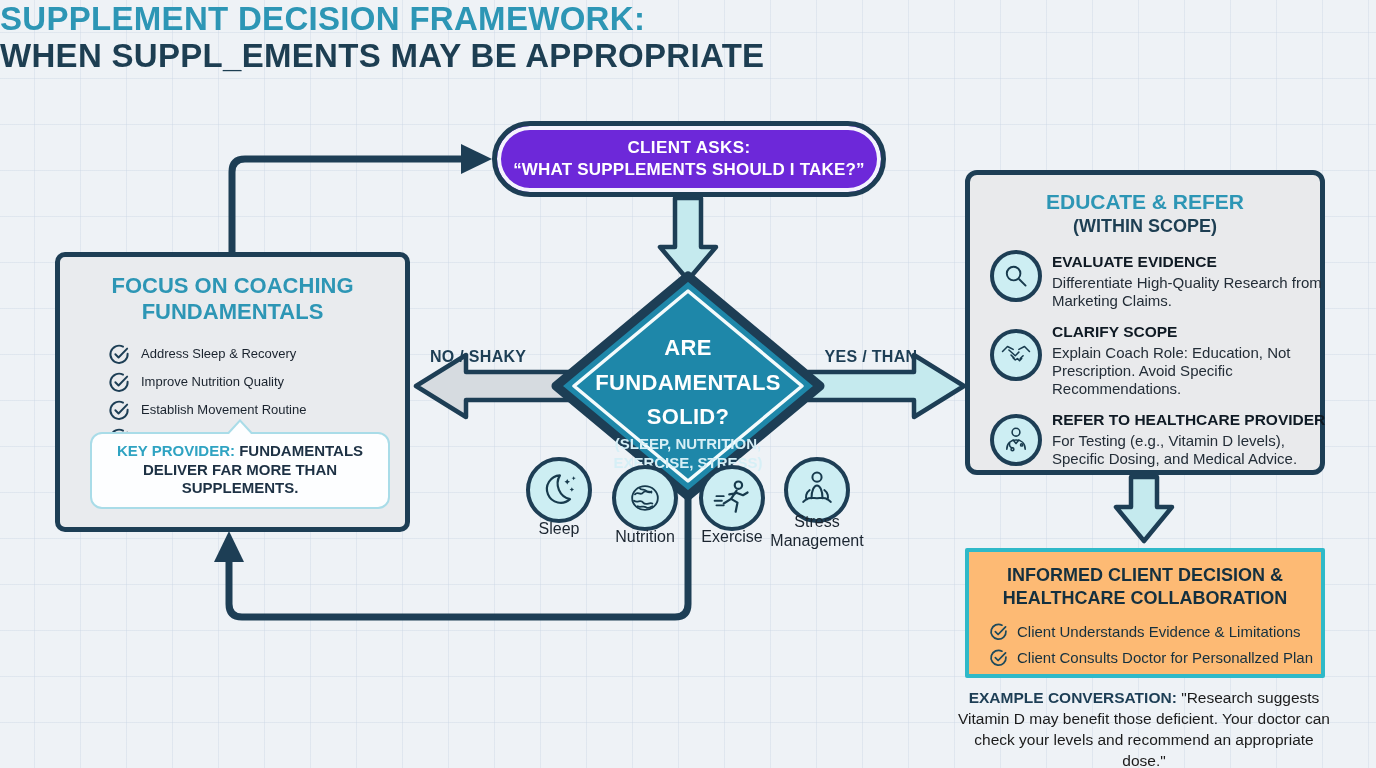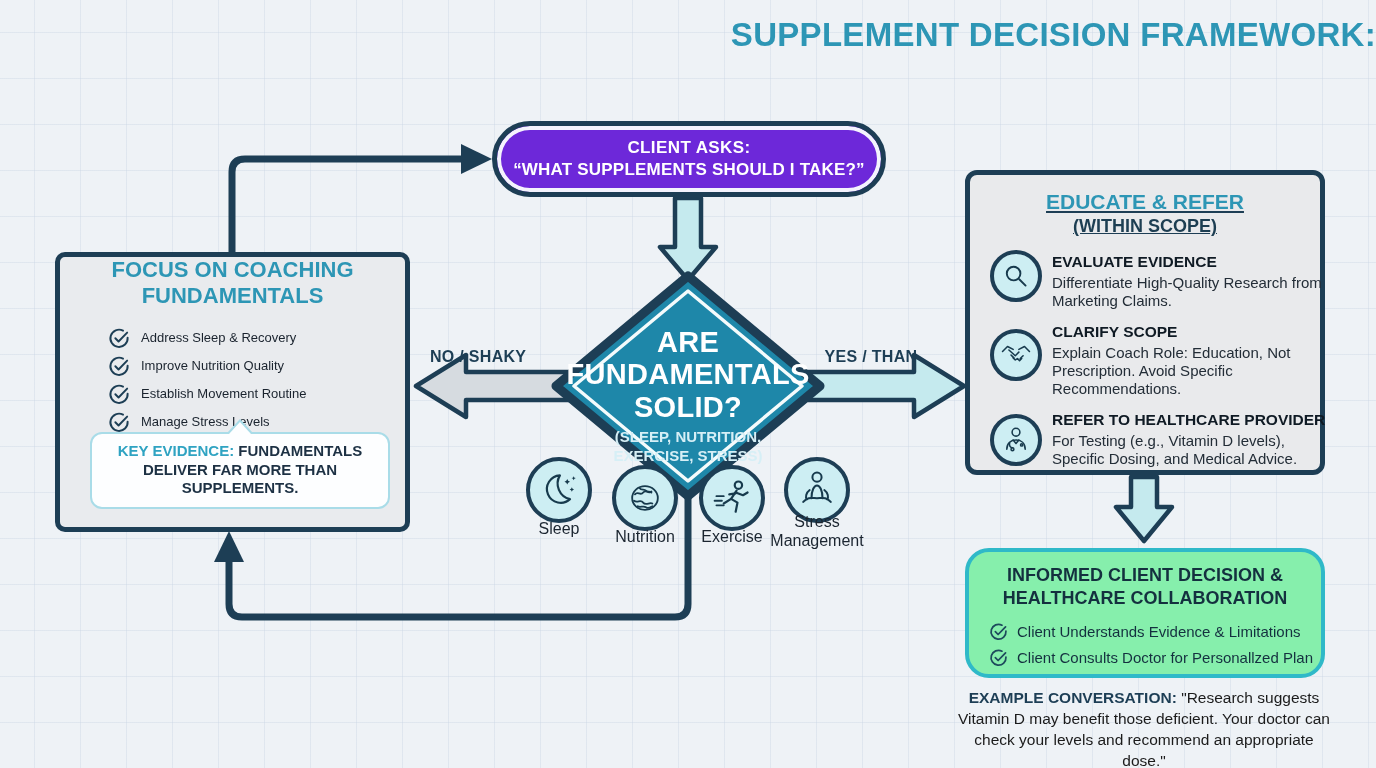--- a/index.html
+++ b/index.html
@@ -12,50 +12,50 @@
       linear-gradient(to bottom, rgba(205,216,230,0.45) 1px, transparent 1px);
     background-size:46px 46px;
     background-position:-12px -14px;
     position:relative;
     color:#1d3e55;
   }
   .abs{position:absolute;}
   .layer{position:absolute;left:0;top:0;width:1376px;height:768px;}
 
   
-  .title{left:0;top:16px;width:1376px;text-align:right;line-height:1.13;}
+  .title{left:0;top:0;width:1376px;text-align:left;line-height:1.13;}
   .title .t1{font-size:33px;font-weight:800;color:#2d96b5;letter-spacing:0.3px;}
   .title .t2{font-size:33px;font-weight:800;color:#1d3e52;letter-spacing:0.3px;}
 
   
   .pill{
     left:492px;top:121px;width:384px;height:66px;
     background:#6d28d9;border:5px solid #1d3e55;border-radius:40px;
     box-shadow:inset 0 0 0 4px rgba(252,254,255,0.95);
     display:flex;flex-direction:column;align-items:center;justify-content:center;
     color:#fff;text-align:center;line-height:1.3;
   }
   .pill .p1{font-size:17px;font-weight:800;letter-spacing:0.4px;}
   .pill .p2{font-size:17px;font-weight:800;letter-spacing:0.2px;}
 
   
   .diamond-text{left:558px;top:326px;width:260px;text-align:center;color:#fff;}
-  .diamond-text .q{font-size:29px;font-weight:800;line-height:1.12;letter-spacing:0.3px;}
+  .diamond-text .q{font-size:22px;font-weight:800;line-height:1.12;letter-spacing:0.3px;margin-top:10px;}
   .diamond-text .d{font-size:15px;font-weight:600;line-height:1.25;color:#d6eff6;margin-top:5px;}
 
   .branch-label{font-size:16px;font-weight:800;color:#1d3e55;letter-spacing:0.3px;}
   .no-label{left:430px;top:348px;width:150px;text-align:left;}
   .yes-label{left:796px;top:348px;width:150px;text-align:center;}
 
   
   .left-box{
     left:55px;top:252px;width:345px;height:270px;
     background:#e9ebee;border:5px solid #1d3e55;border-radius:10px;
   }
-  .left-box .lb-title{text-align:center;font-size:22px;font-weight:800;color:#2d96b5;line-height:1.2;}
+  .left-box .lb-title{margin-top:16px;text-align:center;font-size:22px;font-weight:800;color:#2d96b5;line-height:1.2;}
   .lb-items{margin:14px 0 0 48px;}
   .lb-item{display:flex;align-items:center;gap:11px;height:28px;font-size:13px;color:#1a232e;}
   .check-icon{flex:0 0 auto;width:22px;height:22px;}
   .key-callout{
     position:absolute;left:30px;bottom:18px;width:284px;
     background:#fdfeff;border:2px solid #a9dce8;border-radius:12px;
     padding:8px 6px 9px 6px;text-align:center;
     font-size:15px;font-weight:800;line-height:1.25;color:#1d3144;
   }
   .key-callout .tail{
@@ -76,38 +76,38 @@
     background:#cdeef3;border:4px solid #1d3e55;
     display:flex;align-items:center;justify-content:center;
   }
   .fi-label{text-align:center;font-size:16px;color:#1b2530;line-height:1.2;}
 
   
   .right-box{
     left:965px;top:170px;width:350px;height:295px;
     background:#e9eaec;border:5px solid #1d3e55;border-radius:12px;
   }
-  .right-box .rb-title{margin-top:14px;text-align:center;line-height:1.25;text-decoration:underline;}
+  .right-box .rb-title{margin-top:14px;text-align:center;line-height:1.25;}
   .right-box .rb-t1{font-size:21px;font-weight:800;color:#2d96b5;}
   .right-box .rb-t2{font-size:18px;font-weight:800;color:#1d3e52;}
   .ricon{
     position:absolute;width:44px;height:44px;border-radius:50%;
     background:#cdeef3;border:4px solid #1d3e55;
     display:flex;align-items:center;justify-content:center;left:20px;
   }
   .ricon.i1{top:75px;} .ricon.i2{top:154px;} .ricon.i3{top:239px;}
   .rtext{position:absolute;left:82px;width:276px;line-height:1.2;}
   .rtext.t1{top:78px;} .rtext.t2{top:148px;} .rtext.t3{top:236px;}
   .rtext .rt-title{font-size:15.5px;font-weight:800;color:#0f1a24;margin-bottom:2px;}
   .rtext .rt-body{font-size:15px;color:#232d37;}
 
   
   .outcome-box{
     left:965px;top:548px;width:352px;height:122px;
-    background:#86efac;border:4px solid #2fb9c8;border-radius:24px;
+    background:#fdba74;border:4px solid #2fb9c8;border-radius:2px;
   }
   .outcome-box .ob-title{margin-top:12px;text-align:center;font-size:18px;font-weight:800;color:#14303f;line-height:1.3;}
   .ob-items{margin:8px 0 0 20px;}
   .ob-item{display:flex;align-items:center;gap:9px;height:26px;font-size:15px;color:#14303f;}
   .ob-item .check-icon{width:19px;height:19px;}
 
   
   .example{left:952px;top:688px;width:384px;text-align:center;font-size:15.5px;line-height:1.35;color:#1b1b1b;}
   .example .ex-label{font-weight:800;color:#1d3e55;}
 
@@ -138,20 +138,21 @@
   <g stroke="#1d3e55" stroke-width="3.5" fill="#1d3e55">
     <line x1="1012" y1="299" x2="1012" y2="317"></line>
     <polygon points="1004,316 1020,316 1012,330"></polygon>
     <line x1="1012" y1="379" x2="1012" y2="398"></line>
     <polygon points="1004,397 1020,397 1012,411"></polygon>
   </g>
 </svg>
 
 <div class="abs title">
   <div class="t1">SUPPLEMENT DECISION FRAMEWORK:</div>
+  <div class="t2">WHEN SUPPL_EMENTS MAY BE APPROPRIATE</div>
 </div>
 
 <div class="abs pill">
   <div class="p1">CLIENT ASKS:</div>
   <div class="p2">“WHAT SUPPLEMENTS SHOULD I TAKE?”</div>
 </div>
 
 <div class="abs diamond-text">
   <div class="q">ARE</div>
   <div class="q">FUNDAMENTALS</div>
@@ -196,21 +197,21 @@
       <svg class="check-icon" viewBox="0 0 24 24">
           <path d="M21.4 11.6a9.4 9.4 0 1 1-5-7.6" fill="none" stroke="#1d3e55" stroke-width="2.1" stroke-linecap="round"></path>
           <path d="M8 12.3l3.5 3.5 9.4-9.7" fill="none" stroke="#1d3e55" stroke-width="2.1" stroke-linecap="round" stroke-linejoin="round"></path>
         </svg>
       <span>Manage Stress Levels</span>
     </div>
   </div>
   <div class="key-callout">
     <span class="tail-border"></span>
     <span class="tail"></span>
-    <span class="key-label">KEY EVIDENCE:</span>
+    <span class="key-label">KEY PROVIDER:</span>
     <span>FUNDAMENTALS DELIVER FAR MORE THAN SUPPLEMENTS.</span>
   </div>
 </div>
 
 <div class="abs fi-circle" style="left:526px;top:457px;">
   <svg width="44" height="44" viewBox="0 0 48 48" fill="none" stroke="#173a4d" stroke-width="2.4" stroke-linecap="round" stroke-linejoin="round">
     <path d="M25 8a15 15 0 1 0 11 26A17.5 17.5 0 0 1 25 8z"></path>
     <path d="M33 12l1 2 2 1-2 1-1 2-1-2-2-1 2-1z" fill="#173a4d" stroke="none"></path>
     <path d="M40 9l.8 1.6L42.4 11l-1.6.8-.8 1.6-.8-1.6-1.6-.8 1.6-.4z" fill="#173a4d" stroke="none"></path>
     <path d="M38 21l.8 1.6 1.6.8-1.6.8-.8 1.6-.8-1.6-1.6-.8 1.6-.8z" fill="#173a4d" stroke="none"></path>

